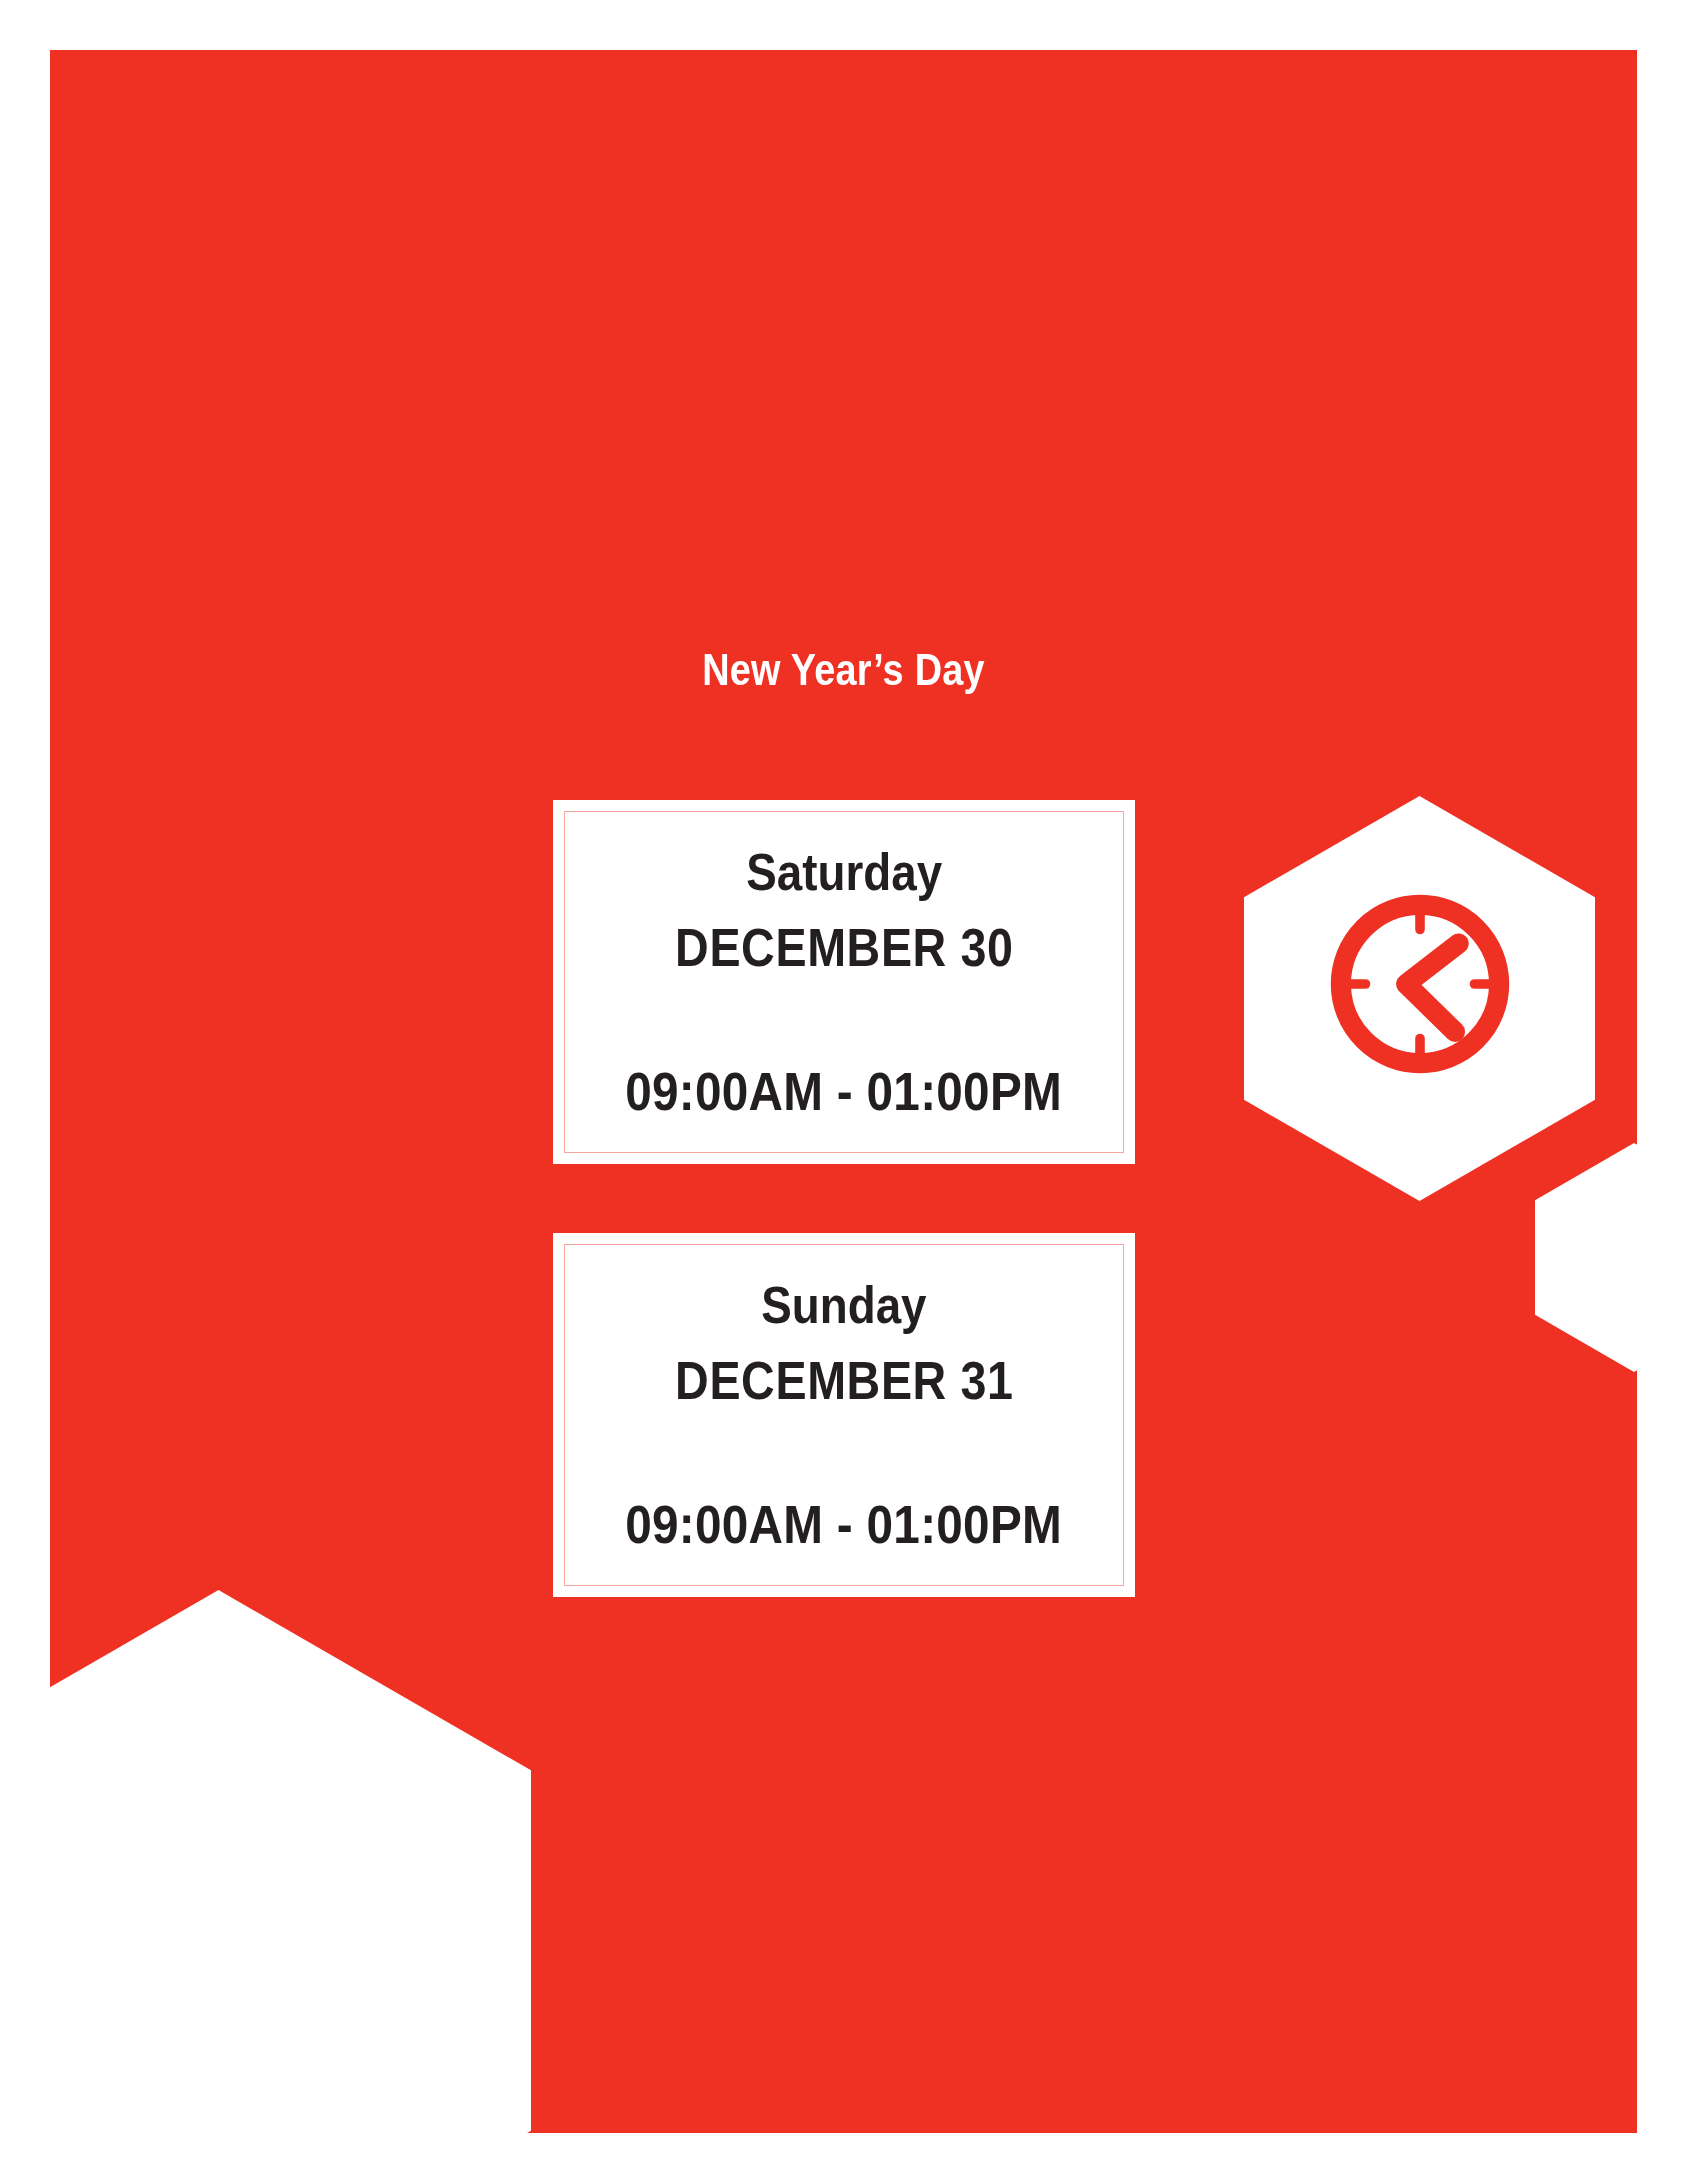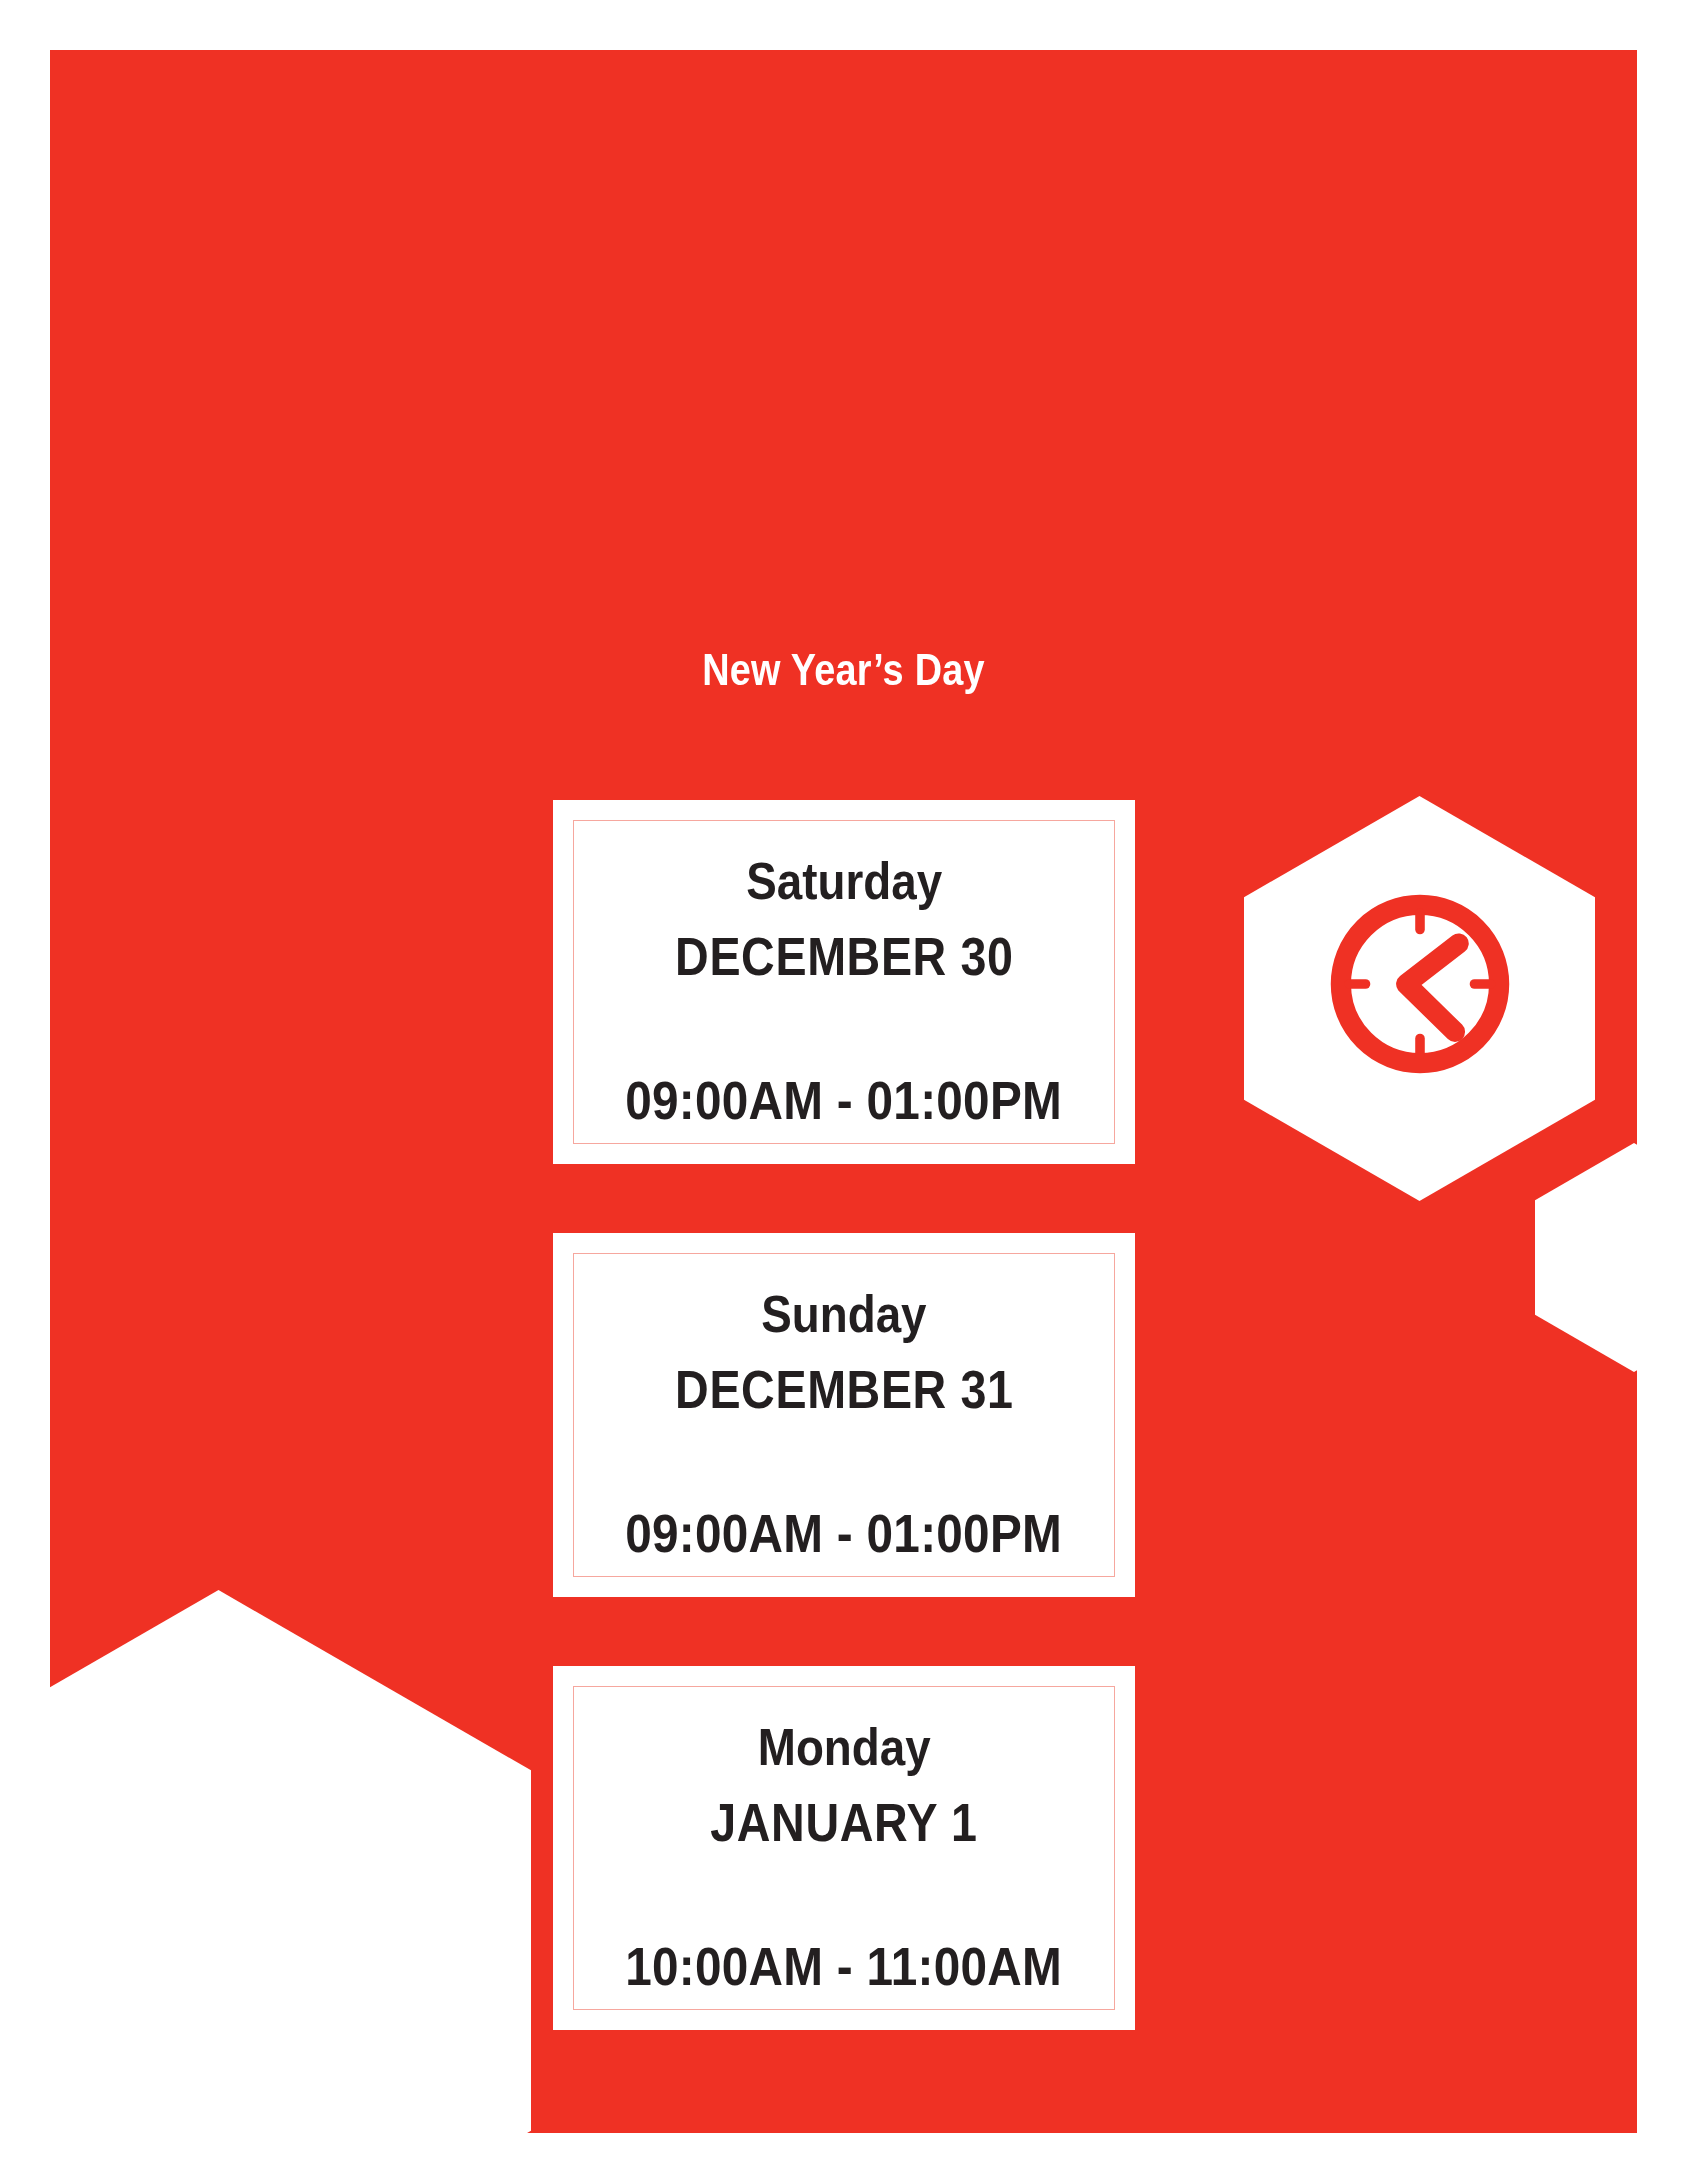--- a/index.html
+++ b/index.html
@@ -116,21 +116,21 @@
     top: 750px;
     width: 582px;
   }
   .card {
     position: relative;
     width: 582px;
     height: 364px;
     background: #ffffff;
     margin-bottom: 69px;
     box-sizing: border-box;
-    padding: 20px;
+    padding: 11px;
   }
   .card:last-child { margin-bottom: 0; }
   .card-inner {
     position: relative;
     width: 100%;
     height: 100%;
     border: 1.3px solid #f6a79e;
     box-sizing: border-box;
     display: flex;
     flex-direction: column;
@@ -205,25 +205,18 @@
       </div>
 
       <div class="card">
         <div class="card-inner">
           <div class="card-weekday">Sunday</div>
           <div class="card-date">DECEMBER 31</div>
           <div class="card-time">09:00AM - 01:00PM</div>
         </div>
       </div>
 
-      <div class="card">
-        <div class="card-inner">
-          <div class="card-weekday">Monday</div>
-          <div class="card-date">JANUARY 1</div>
-          <div class="card-time">10:00AM - 11:00AM</div>
-        </div>
-      </div>
 
     </div>
 
   </div>
 </div>
 
 
 </body></html>

